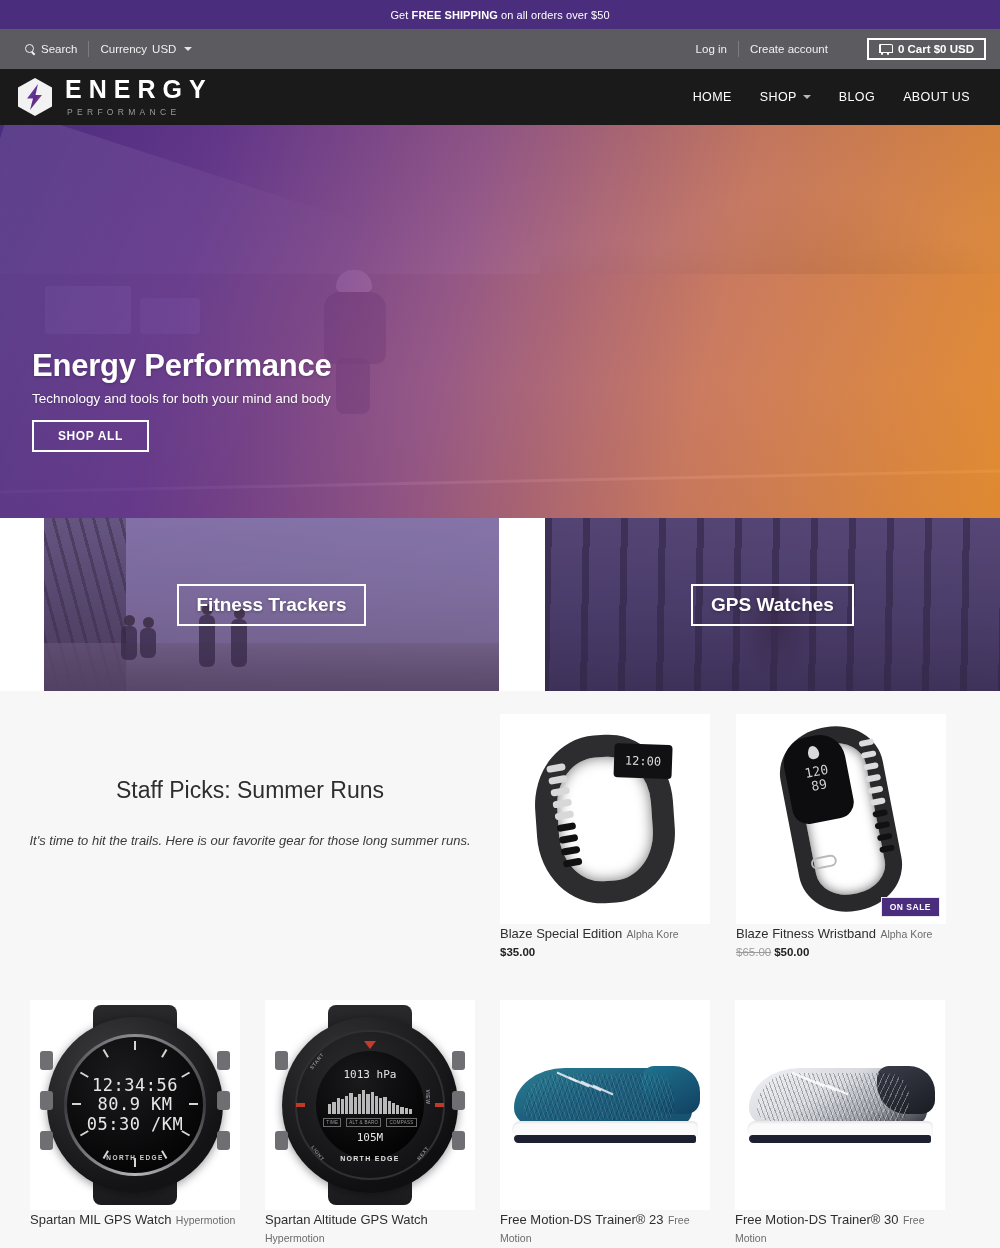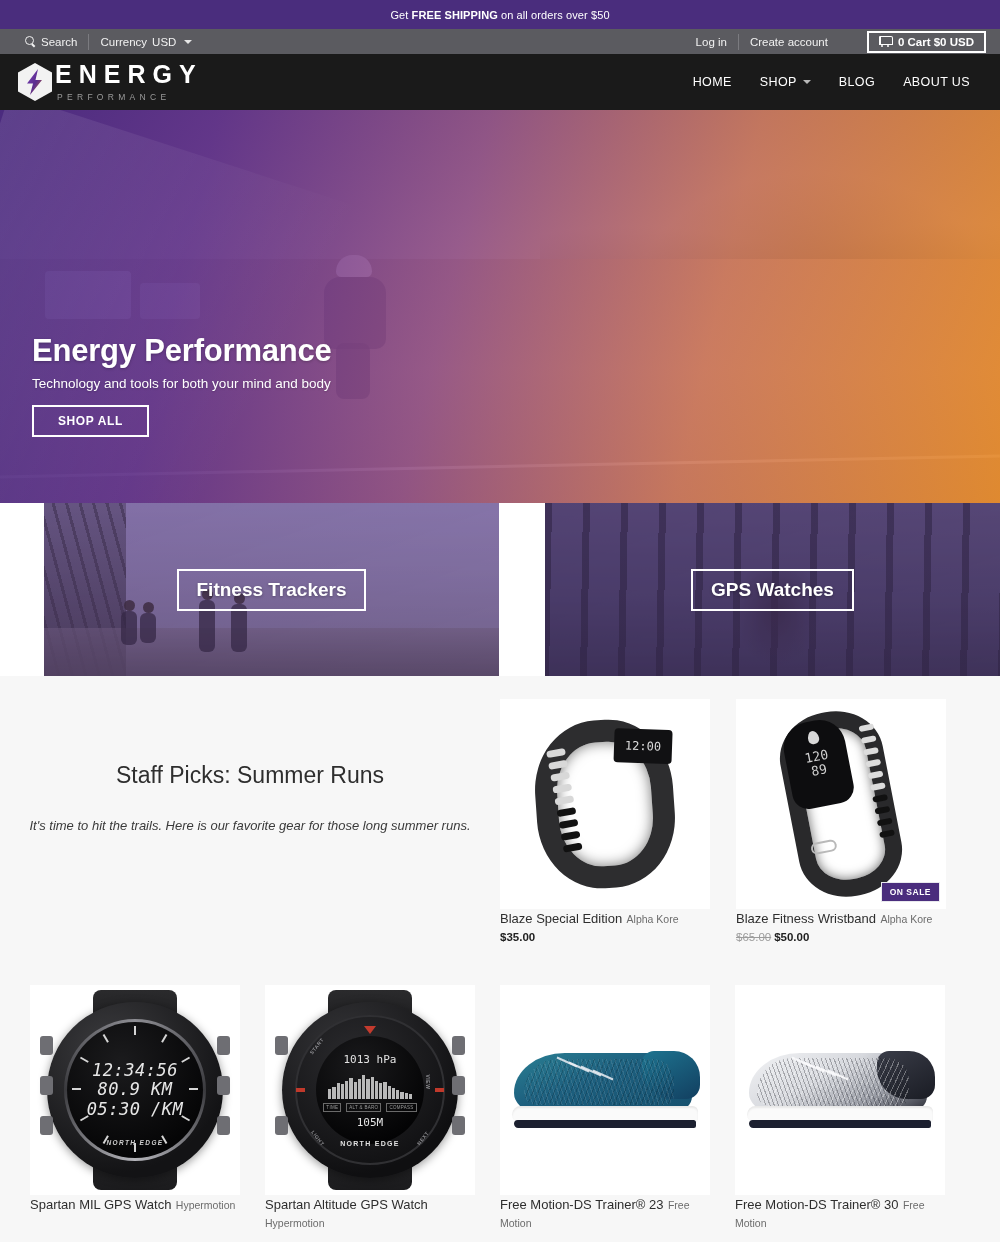--- a/index.html
+++ b/index.html
@@ -20,21 +20,21 @@
     display: flex;
     align-items: center;
     justify-content: center;
     font-size: 11px;
     letter-spacing: .1px;
   }
   .announce b { font-weight: bold; }
 
   
   .utilbar {
-    height: 25px;
+    height: 40px;
     background: #5b5b60;
     color: #f2f2f2;
     display: flex;
     align-items: center;
     padding: 0 14px;
     font-size: 11.5px;
   }
   .utilbar .left, .utilbar .right { display: flex; align-items: center; }
   .utilbar .right { margin-left: auto; }
   .util-link {
@@ -81,21 +81,21 @@
   }
 
   
   .header {
     height: 56px;
     background: #1a1a1a;
     display: flex;
     align-items: center;
     padding: 0 16px;
   }
-  .logo { display: flex; align-items: flex-start; gap: 1px; text-decoration: none; }
+  .logo { display: flex; align-items: flex-start; gap: 11px; text-decoration: none; }
   .logo-mark {
     width: 38px; height: 40px; position: relative;
     display: flex; align-items: center; justify-content: center;
   }
   .hexbg {
     position: absolute; inset: 0;
   }
   .logo-text { display: flex; flex-direction: column; line-height: 1; }
   .logo-name {
     color: #ffffff; font-size: 25px; font-weight: bold; letter-spacing: 7px;
@@ -385,21 +385,20 @@
     position: absolute; left: 50%; top: 50%; width: 142px; height: 142px;
     margin: -71px 0 0 -71px; border-radius: 50%;
     background: conic-gradient(#8d8d93, #3a3a3e 25%, #b4b4ba 50%, #3a3a3e 75%, #8d8d93);
     padding: 3px;
   }
   .watch .dial {
     position: absolute; inset: 3px; border-radius: 50%;
     background: radial-gradient(circle at 40% 30%, #1b1b1d, #050506 75%);
     display: flex; flex-direction: column; align-items: center; justify-content: center;
     overflow: hidden;
-    font-style: italic;
   }
   .watch .ticks { position: absolute; inset: 0; border-radius: 50%; }
   .watch .ticks i {
     position: absolute; left: 50%; top: 4px; width: 2px; height: 9px;
     margin-left: -1px; background: #d5d5d5; transform-origin: 50% 63px;
   }
   .wd-line {
     color: #e7e7e7; font-family: "DejaVu Sans Mono", monospace;
     letter-spacing: .5px; line-height: 1.12;
   }

